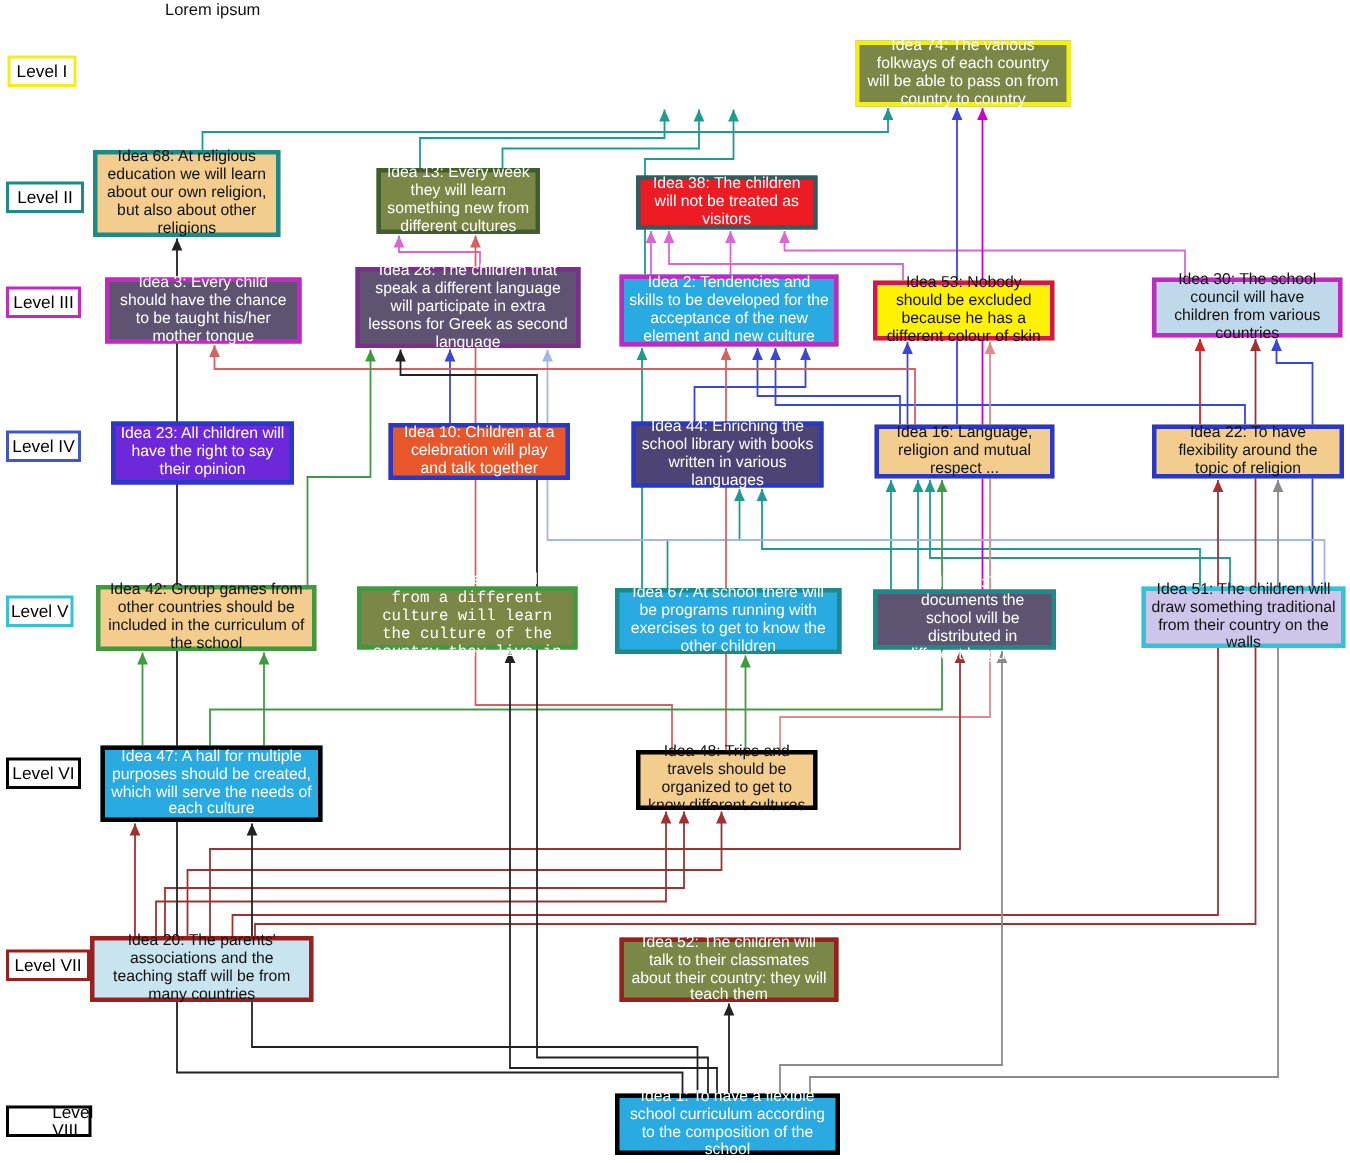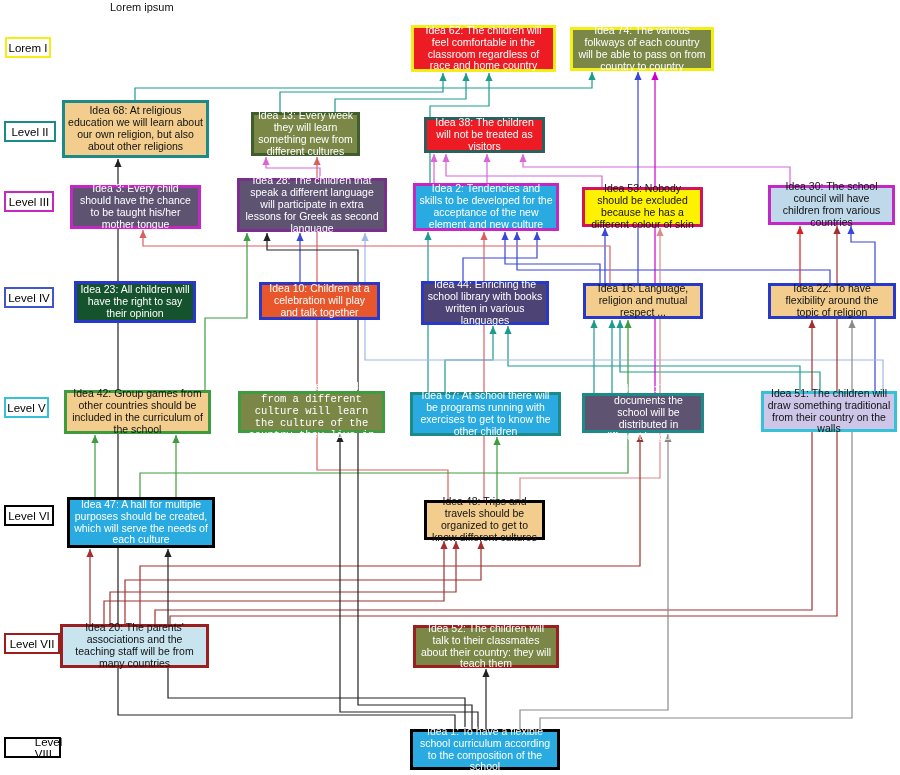--- a/index.html
+++ b/index.html
@@ -110,39 +110,38 @@
       <polyline points="472,729 472,705 358,705 358,250 267,250 267,233" fill="none" stroke="#222222" stroke-width="1.2"></polyline>
       <polygon points="267,233 270.6,241 263.4,241" fill="#222222"></polygon>
       <polyline points="486,729 486,669" fill="none" stroke="#222222" stroke-width="1.2"></polyline>
       <polygon points="486,669 489.6,677 482.4,677" fill="#222222"></polygon>
       <polyline points="520,729 520,710 668,710 668,434" fill="none" stroke="#8a8a8a" stroke-width="1.2"></polyline>
       <polygon points="668,434 671.6,442 664.4,442" fill="#8a8a8a"></polygon>
       <polyline points="540,729 540,718 852,718 852,320" fill="none" stroke="#8a8a8a" stroke-width="1.2"></polyline>
       <polygon points="852,320 855.6,328 848.4,328" fill="#8a8a8a"></polygon>
     </svg>
 
-<div class="lvl" style="left: 5px; top: 37px; width: 46px; height: 21px; border: 2px solid rgb(244, 238, 23);">Lorem I</div>
+<div class="lvl" style="left: 5px; top: 37px; width: 46px; height: 21px; border: 2px solid rgb(244, 238, 23);">Level I</div>
     <div class="lvl" style="left: 4px; top: 121px; width: 52px; height: 21px; border: 2px solid rgb(29, 138, 138);">Level II</div>
     <div class="lvl" style="left: 4px; top: 191px; width: 50px; height: 21px; border: 2px solid rgb(196, 40, 196);">Level III</div>
     <div class="lvl" style="left: 4px; top: 287px; width: 50px; height: 21px; border: 2px solid rgb(65, 86, 200);">Level IV</div>
     <div class="lvl" style="left: 4px; top: 397px; width: 45px; height: 21px; border: 2px solid rgb(53, 194, 216);">Level V</div>
     <div class="lvl" style="left: 4px; top: 505px; width: 50px; height: 21px; border: 2px solid rgb(0, 0, 0);">Level VI</div>
     <div class="lvl" style="left: 4px; top: 633px; width: 56px; height: 21px; border: 2px solid rgb(156, 31, 31);">Level VII</div>
     <div class="lvl" style="left: 4px; top: 737px; width: 57px; height: 21px; border: 2px solid rgb(0, 0, 0); padding-left: 32px;">Level VIII</div>
-    <div class="node" style="left: 411px; top: 25px; width: 145px; height: 47px; background: rgb(237, 28, 36); border: 3px solid rgb(244, 238, 23); color: rgb(255, 255, 255);">Idea 62: The children will feel comfortable in the classroom regardless of race and home country</div>
     <div class="node" style="left: 570px; top: 27px; width: 144px; height: 44px; background: rgb(123, 135, 71); border: 3px solid rgb(244, 238, 23); color: rgb(255, 255, 255);">Idea 74: The various folkways of each country will be able to pass on from country to country</div>
-    <div class="node" style="left: 62px; top: 100px; width: 147px; height: 58px; background: rgb(242, 205, 141); border: 3px solid rgb(29, 138, 138); color: rgb(17, 17, 17);">Idea 68: At religious education we will learn about our own religion, but also about other religions</div>
+    <div class="node" style="left: 62px; top: 100px; width: 125px; height: 58px; background: rgb(242, 205, 141); border: 3px solid rgb(29, 138, 138); color: rgb(17, 17, 17);">Idea 68: At religious education we will learn about our own religion, but also about other religions</div>
     <div class="node" style="left: 251px; top: 112px; width: 109px; height: 44px; background: rgb(123, 135, 71); border: 3px solid rgb(63, 94, 44); color: rgb(255, 255, 255);">Idea 13: Every week they will learn something new from different cultures</div>
     <div class="node" style="left: 424px; top: 117px; width: 121px; height: 36px; background: rgb(237, 28, 36); border: 3px solid rgb(46, 95, 95); color: rgb(255, 255, 255);">Idea 38: The children will not be treated as visitors</div>
     <div class="node" style="left: 70px; top: 185px; width: 131px; height: 44px; background: rgb(94, 84, 114); border: 3px solid rgb(196, 40, 196); color: rgb(255, 255, 255);">Idea 3: Every child should have the chance to be taught his/her mother tongue</div>
     <div class="node" style="left: 237px; top: 178px; width: 150px; height: 54px; background: rgb(94, 84, 114); border: 3px solid rgb(124, 46, 142); color: rgb(255, 255, 255);">Idea 28: The children that speak a different language will participate in extra lessons for Greek as second language</div>
     <div class="node" style="left: 413px; top: 183px; width: 146px; height: 48px; background: rgb(41, 171, 226); border: 3px solid rgb(196, 40, 196); color: rgb(255, 255, 255);">Idea 2: Tendencies and skills to be developed for the acceptance of the new element and new culture</div>
     <div class="node" style="left: 582px; top: 187px; width: 121px; height: 40px; background: rgb(255, 242, 0); border: 3px solid rgb(212, 20, 90); color: rgb(17, 17, 17);">Idea 53: Nobody should be excluded because he has a different colour of skin</div>
     <div class="node" style="left: 768px; top: 185px; width: 127px; height: 40px; background: rgb(191, 216, 234); border: 3px solid rgb(196, 40, 196); color: rgb(17, 17, 17);">Idea 30: The school council will have children from various countries</div>
-    <div class="node" style="left: 74px; top: 281px; width: 122px; height: 42px; background: #14532d; border: 3px solid rgb(40, 56, 200); color: rgb(255, 255, 255);">Idea 23: All children will have the right to say their opinion</div>
+    <div class="node" style="left: 74px; top: 281px; width: 122px; height: 42px; background: #6d28d9; border: 3px solid rgb(40, 56, 200); color: rgb(255, 255, 255);">Idea 23: All children will have the right to say their opinion</div>
     <div class="node" style="left: 259px; top: 282px; width: 121px; height: 38px; background: rgb(232, 86, 43); border: 3px solid rgb(40, 56, 200); color: rgb(255, 255, 255);">Idea 10: Children at a celebration will play and talk together</div>
     <div class="node" style="left: 421px; top: 281px; width: 128px; height: 44px; background: rgb(77, 67, 116); border: 3px solid rgb(40, 56, 200); color: rgb(255, 255, 255);">Idea 44: Enriching the school library with books written in various languages</div>
     <div class="node" style="left: 583px; top: 283px; width: 120px; height: 36px; background: rgb(242, 205, 141); border: 3px solid rgb(40, 56, 200); color: rgb(17, 17, 17);">Idea 16: Language, religion and mutual respect ...</div>
     <div class="node" style="left: 768px; top: 283px; width: 128px; height: 36px; background: rgb(242, 205, 141); border: 3px solid rgb(40, 56, 200); color: rgb(17, 17, 17);">Idea 22: To have flexibility around the topic of religion</div>
     <div class="node" style="left: 64px; top: 390px; width: 147px; height: 44px; background: rgb(242, 205, 141); border: 3px solid rgb(63, 155, 64); color: rgb(17, 17, 17);">Idea 42: Group games from other countries should be included in the curriculum of the school</div>
     <div class="node" style="left: 238px; top: 391px; width: 147px; height: 42px; background: rgb(123, 135, 71); border: 3px solid rgb(63, 155, 64); color: rgb(255, 255, 255); font-family: Liberation Mono, monospace;">Idea 27: The children from a different culture will learn the culture of the country they live in</div>
     <div class="node" style="left: 410px; top: 392px; width: 151px; height: 44px; background: rgb(41, 171, 226); border: 3px solid rgb(29, 138, 138); color: rgb(255, 255, 255);">Idea 67: At school there will be programs running with exercises to get to know the other children</div>
     <div class="node" style="left: 582px; top: 393px; width: 122px; height: 40px; background: rgb(94, 84, 114); border: 3px solid rgb(29, 138, 138); color: rgb(255, 255, 255); padding-left: 14px;">Idea 11: The documents the school will be distributed in different languages</div>
     <div class="node" style="left: 761px; top: 391px; width: 136px; height: 41px; background: rgb(205, 198, 232); border: 3px solid rgb(53, 194, 216); color: rgb(17, 17, 17);">Idea 51: The children will draw something traditional from their country on the walls</div>
     <div class="node" style="left: 67px; top: 497px; width: 148px; height: 51px; background: rgb(41, 171, 226); border: 3px solid rgb(0, 0, 0); color: rgb(255, 255, 255);">Idea 47: A hall for multiple purposes should be created, which will serve the needs of each culture</div>

